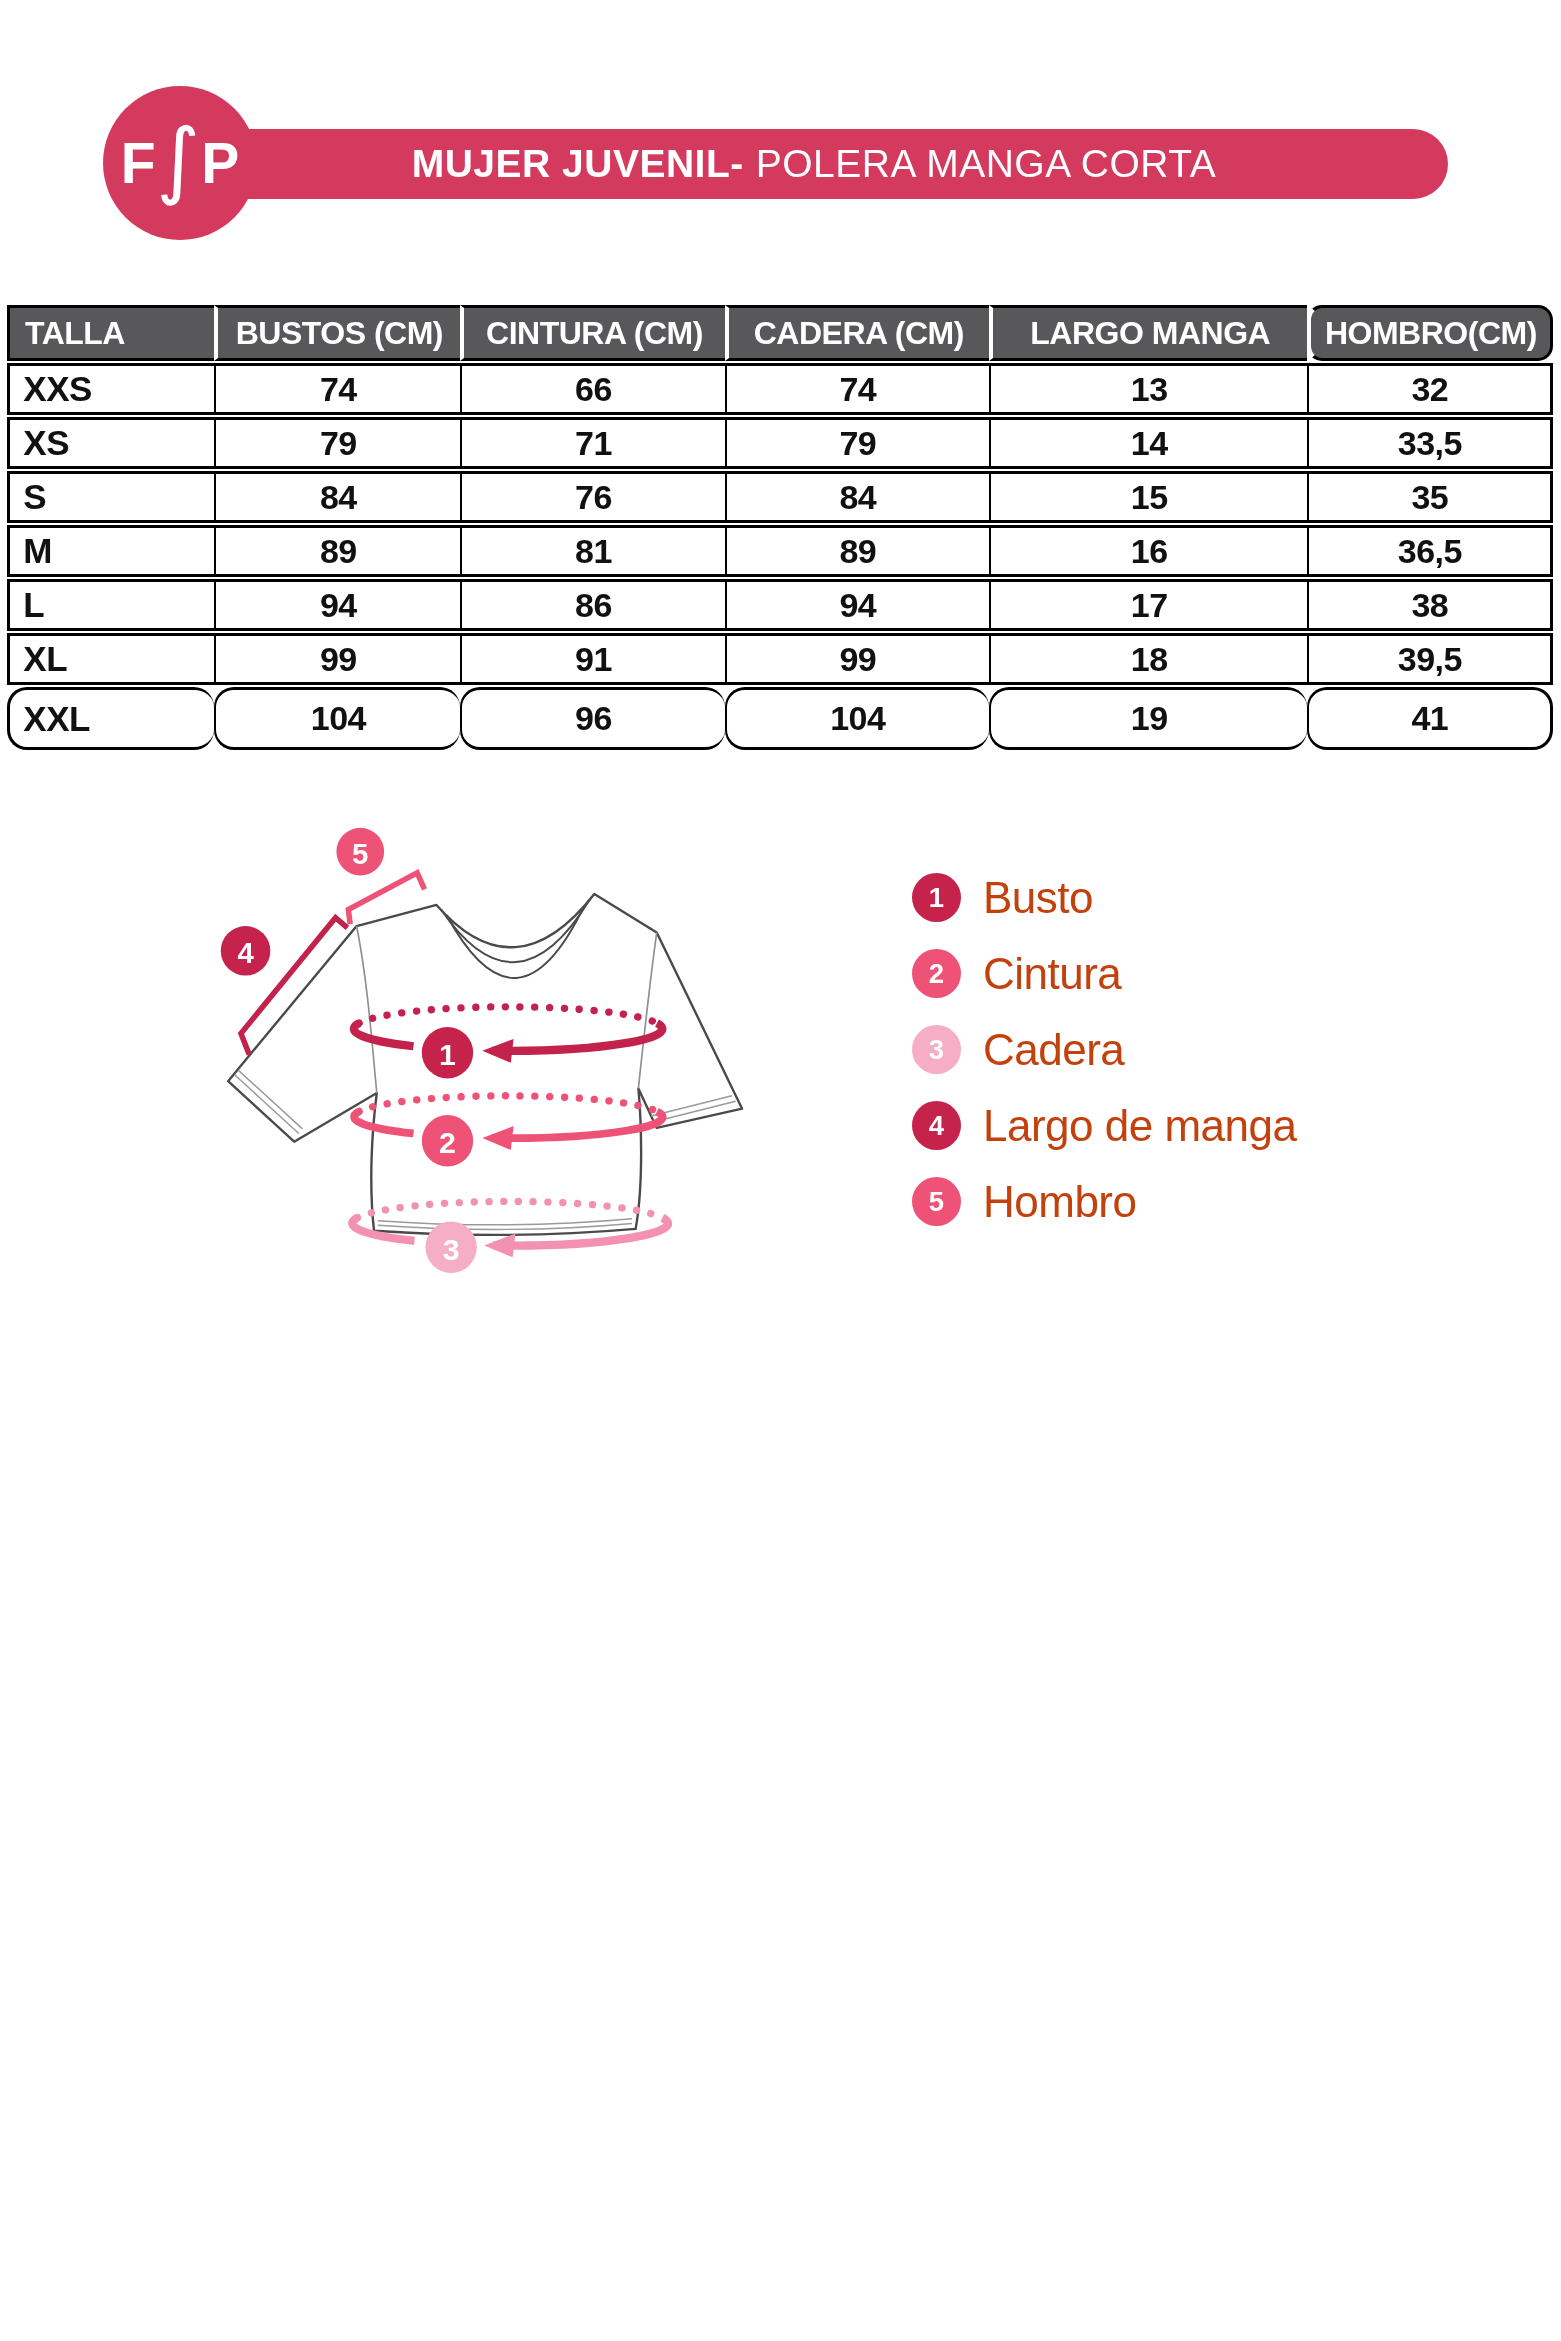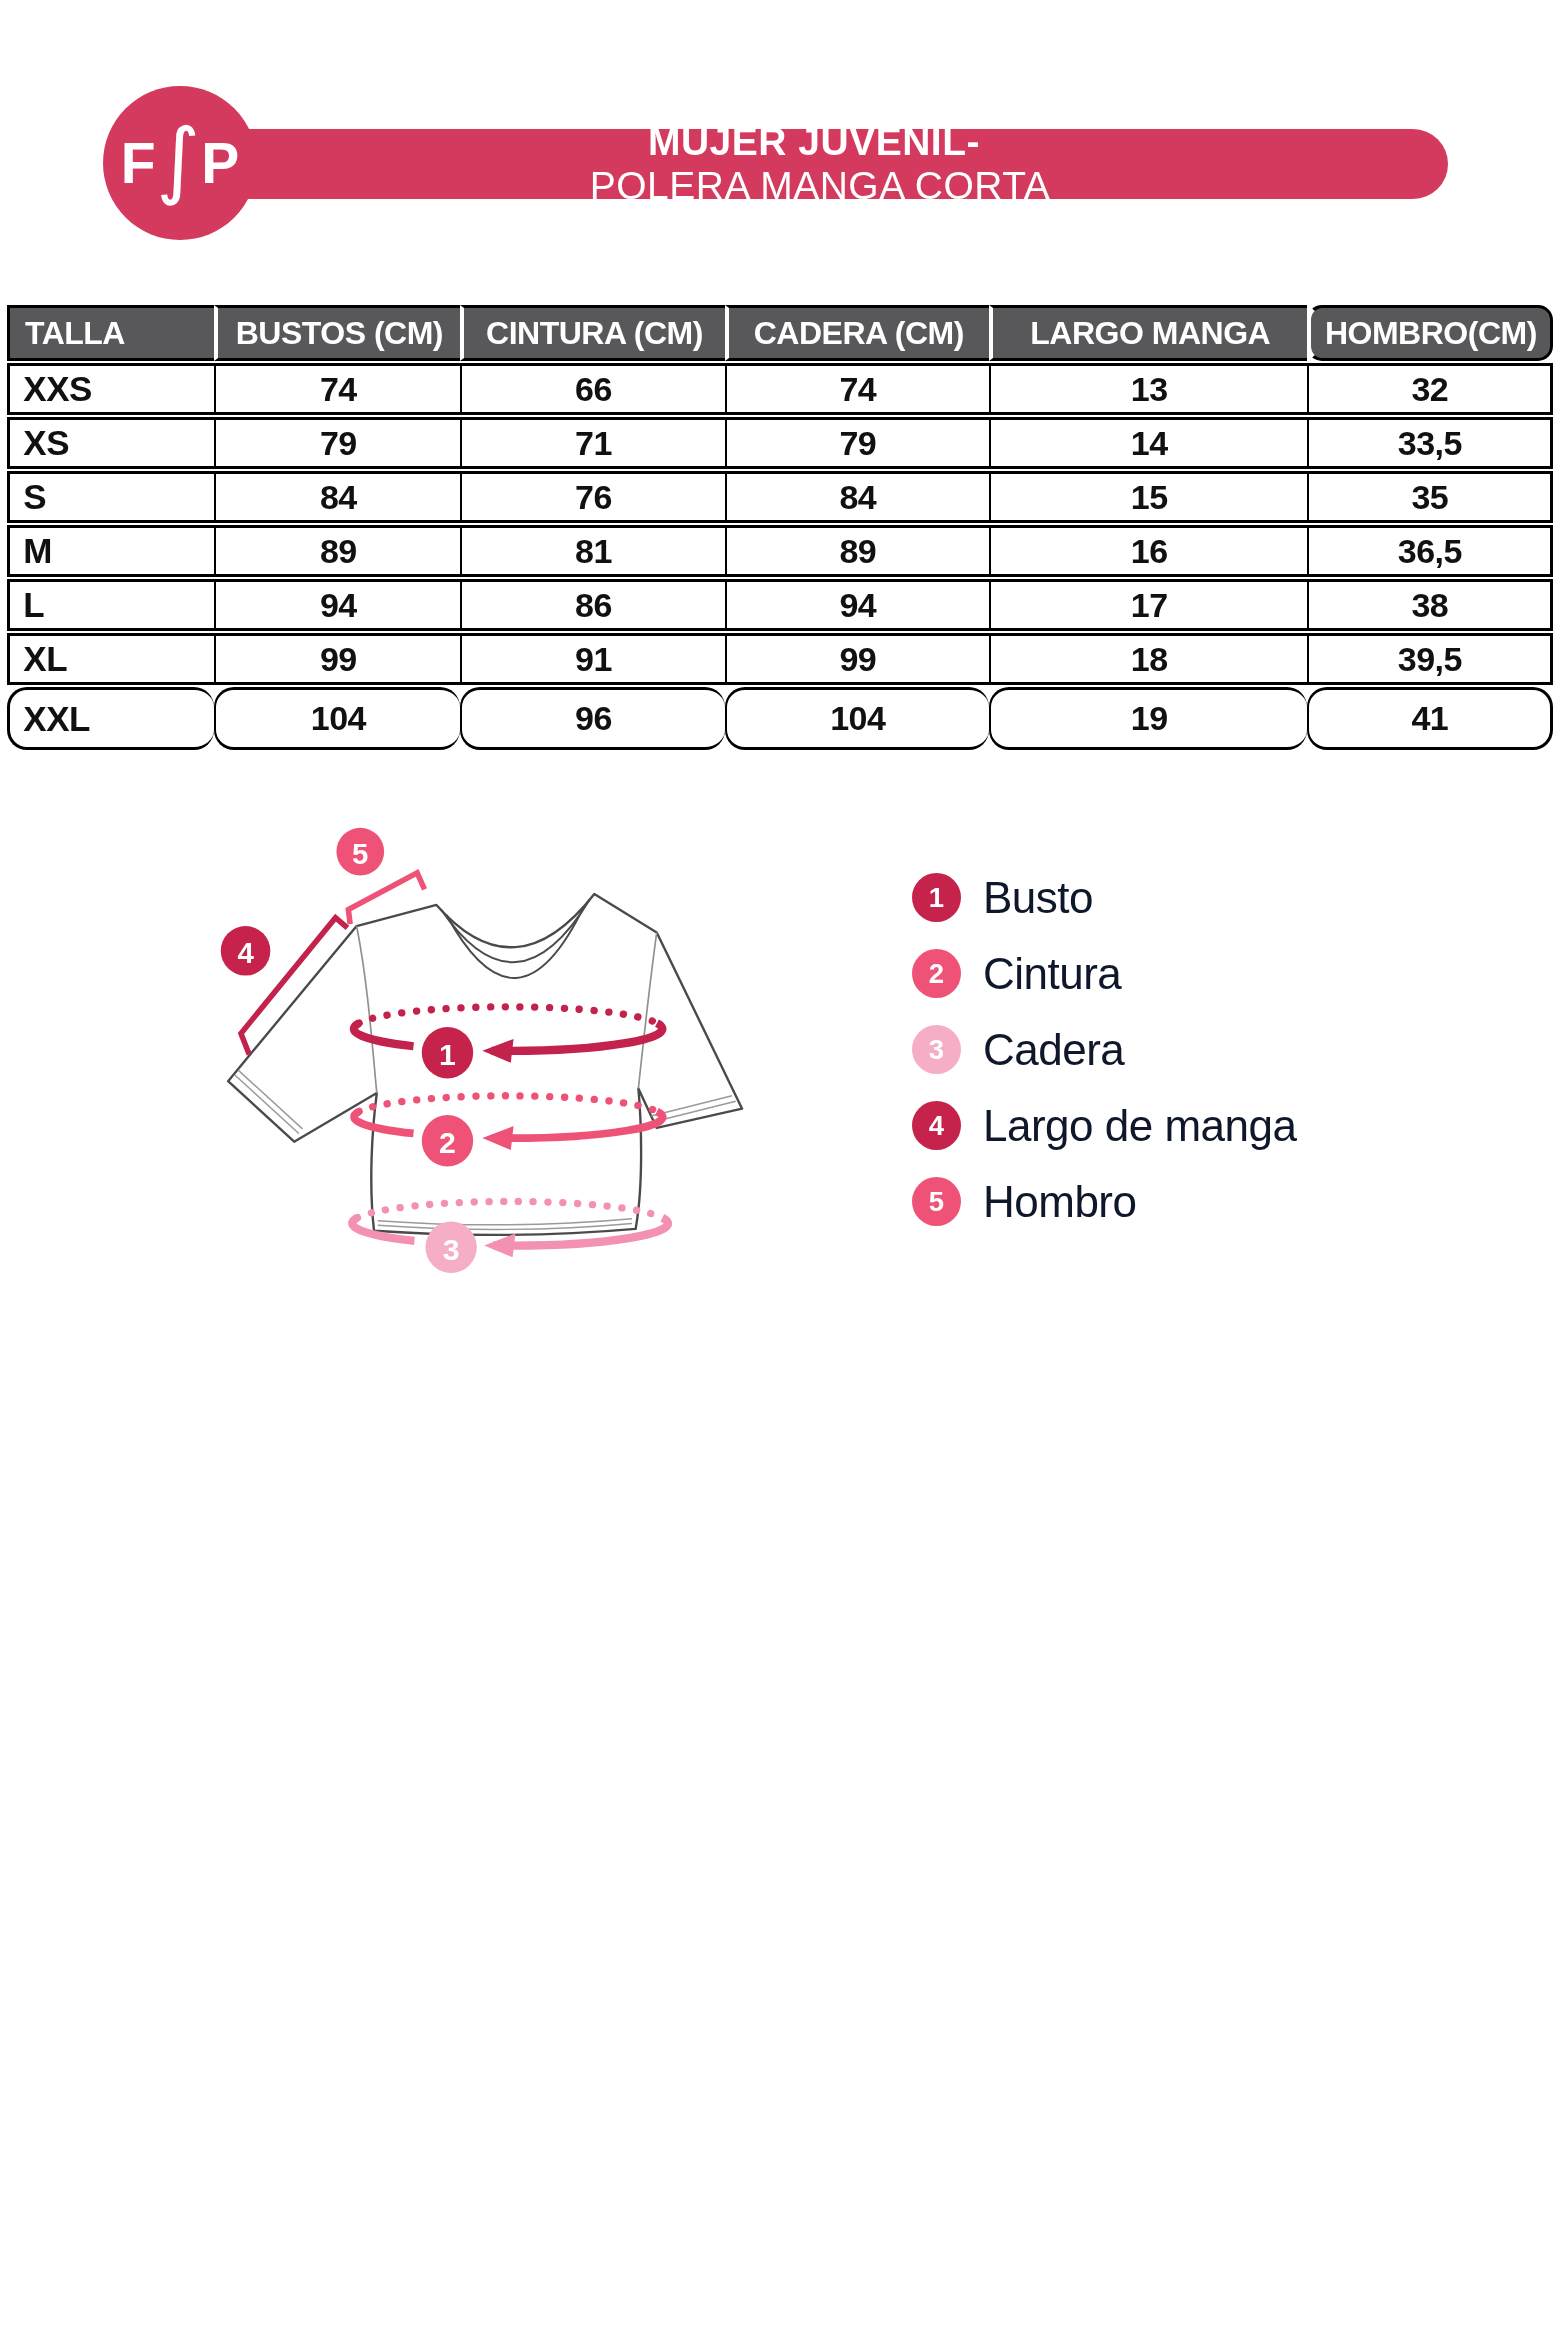--- a/index.html
+++ b/index.html
@@ -3,21 +3,21 @@
 <meta charset="utf-8">
 <style>
   html,body{margin:0;padding:0;background:#ffffff;}
   body{width:1561px;height:2342px;position:relative;font-family:"Liberation Sans",sans-serif;}
   .page{position:absolute;inset:0;overflow:hidden;}
 
   
   .banner{
     position:absolute;left:180px;top:129px;width:1268px;height:70px;
     background:#D43A5E;border-radius:0 35px 35px 0;
-    display:flex;align-items:center;justify-content:center;z-index:1;flex-direction:column;
+    display:flex;align-items:center;justify-content:center;z-index:1;
   }
   .banner .t-bold{color:#fff;font-weight:bold;font-size:39px;letter-spacing:0.5px;}
   .banner .t-reg{color:#fff;font-weight:normal;font-size:39px;letter-spacing:0.5px;margin-left:12px;}
   .logo-circle{
     position:absolute;left:103px;top:86px;width:154px;height:154px;border-radius:50%;
     background:#D43A5E;z-index:2;display:flex;align-items:center;justify-content:center;
   }
   .logo-circle .lf,.logo-circle .lp{color:#fff;font-size:57px;font-weight:600;line-height:1;}
   .logo-circle .ls{color:#fff;font-size:84px;font-weight:normal;line-height:1;margin:0 0.9px 7.3px 0.9px;font-family:"DejaVu Sans",sans-serif;}
 
@@ -50,21 +50,21 @@
   .legend{position:absolute;left:912px;top:873px;}
   .legend-row{display:flex;align-items:center;height:49px;margin-bottom:27px;}
   .legend-badge{
     width:49px;height:49px;border-radius:50%;flex:0 0 49px;
     display:flex;align-items:center;justify-content:center;
     color:#fff;font-size:27.5px;font-weight:bold;
   }
   .c-dark{background:#C5234B;}
   .c-mid{background:#EE5377;}
   .c-light{background:#F6AEC6;}
-  .legend-label{margin-left:22px;font-size:44px;color:#0f172a;letter-spacing:-0.5px;}
+  .legend-label{margin-left:22px;font-size:44px;color:#c2410c;letter-spacing:-0.5px;}
 </style>
 </head>
 <body>
 
 <div class="page">
 
   <div class="banner">
     <span class="t-bold">MUJER JUVENIL-</span>
     <span class="t-reg">POLERA MANGA CORTA</span>
   </div>

